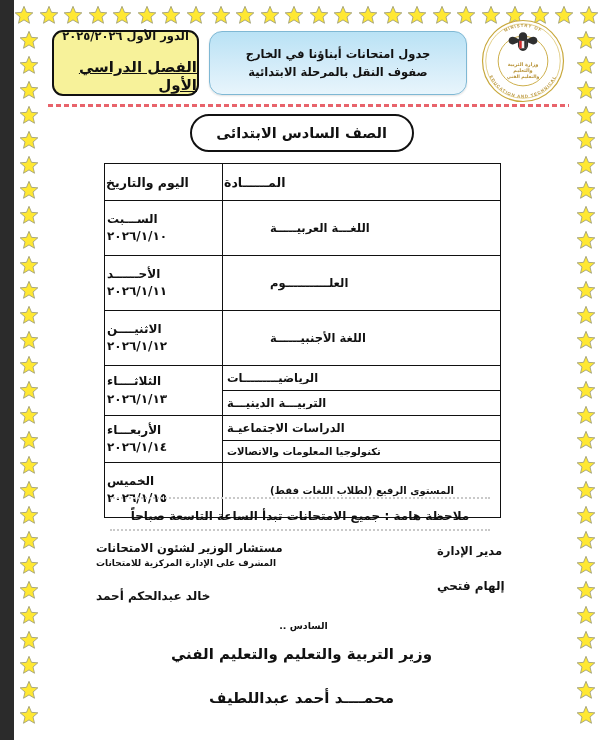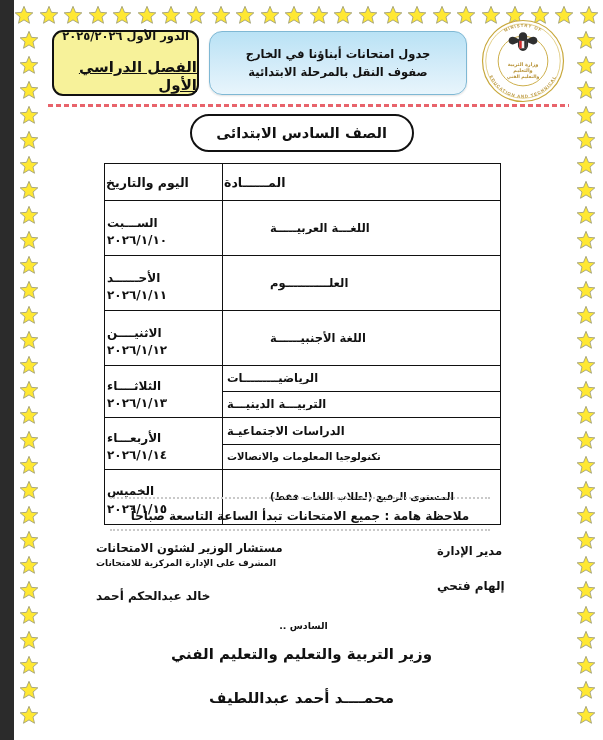--- a/index.html
+++ b/index.html
@@ -90,21 +90,21 @@
     text-align:left;vertical-align:middle;color:#111;
   }
   .sched th{
     font-size:12.5px;font-weight:bold;height:34px;
   }
   .col-date{width:118px;}
   .col-subj{width:278px;}
   td.date-cell{
     font-size:12px;font-weight:bold;line-height:1.45;padding:4px 2px;
   }
-  td.date-cell .d{display:block;margin-top:8px;}
+  td.date-cell .d{display:block;}
   td.date-cell .n{display:block;letter-spacing:.5px;}
   td.subj{
     font-size:11.5px;font-weight:bold;padding:5px 4px;
   }
   td.subj.small{font-size:10px;}
   td.subj.tall{height:44px;padding-left:47px;}
   
   .note{
     position:absolute;top:497px;left:110px;width:380px;
     padding:6px 0 5px;

